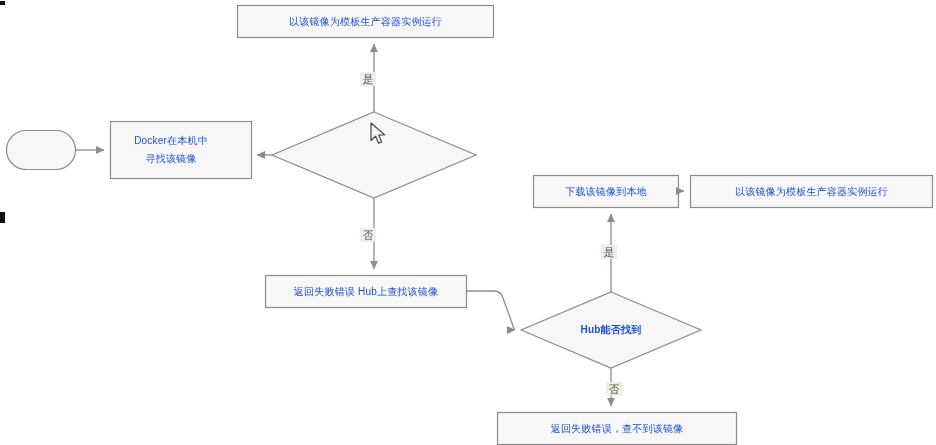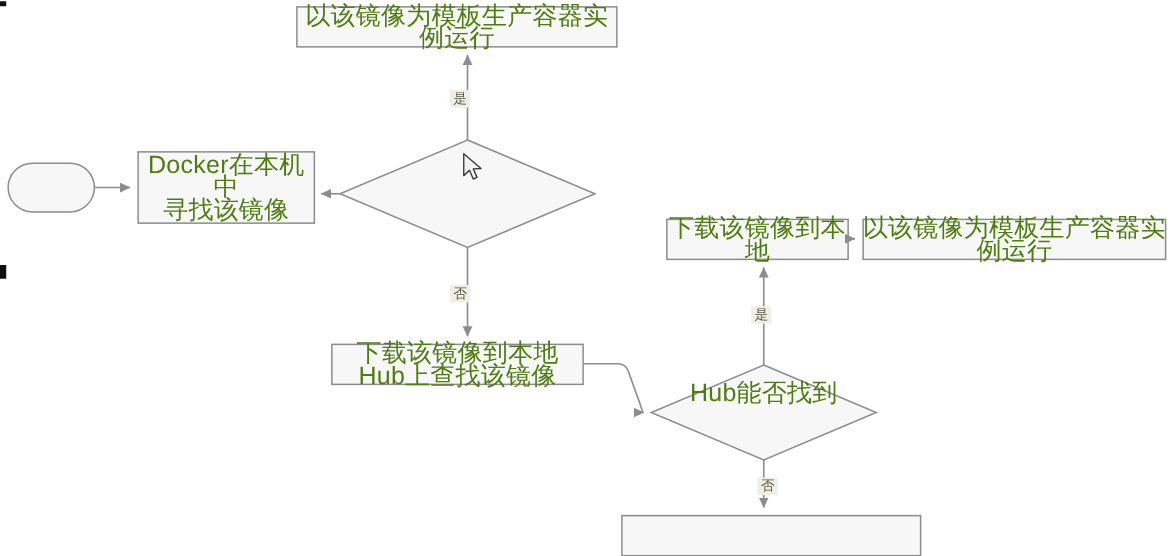--- a/index.html
+++ b/index.html
@@ -21,22 +21,22 @@
     top: 0;
     width: 936px;
     height: 445px;
   }
   .node-text {
     position: absolute;
     display: flex;
     align-items: center;
     justify-content: center;
     text-align: center;
-    color: #4d7c0f;
-    font-size: 20px;
+    color: #1d4ed8;
+    font-size: 10px;
     line-height: 18px;
     letter-spacing: 0.2px;
     white-space: pre-line;
     pointer-events: none;
   }
   .edge-label {
     position: absolute;
     display: flex;
     align-items: center;
     justify-content: center;
@@ -96,34 +96,35 @@
     <path d="M467,291 L494,291 Q501,291 503,298 L512,323 Q514,330 515,330" fill="none" stroke="#8c8c8c" stroke-width="1.3" marker-end="url(#arrow)"></path>
 
     <line x1="611" y1="292" x2="611" y2="214" stroke="#8c8c8c" stroke-width="1.3" marker-end="url(#arrow)"></line>
 
     <line x1="679" y1="191" x2="684" y2="191" stroke="#8c8c8c" stroke-width="1.3" marker-end="url(#arrow)"></line>
 
     <line x1="611" y1="368" x2="611" y2="406" stroke="#8c8c8c" stroke-width="1.3" marker-end="url(#arrow)"></line>
   </svg>
 
 
-  <div class="node-text" style="left:110px; top:121px; width:142px; height:58px;">Docker在本机中
+  <div class="node-text" style="left:100px; top:121px; width:142px; height:58px;">Docker在本机中
 寻找该镜像</div>
 
 
   <div class="node-text" style="left:237px; top:5px; width:257px; height:33px;">以该镜像为模板生产容器实例运行</div>
 
-  <div class="node-text" style="left:265px; top:275px; width:202px; height:33px;">下载该镜像到本地 Hub上查找该镜像</div>
+  <div class="node-text" style="left:265px; top:275px; width:202px; height:33px;">返回失败错误 Hub上查找该镜像</div>
 
-  <div class="node-text" style="left:521px; top:277px; width:180px; height:76px;">Hub能否找到</div>
+  <div class="node-text" style="left:521px; top:292px; width:180px; height:76px;font-weight:bold;">Hub能否找到</div>
 
   <div class="node-text" style="left:533px; top:175px; width:146px; height:33px;">下载该镜像到本地</div>
 
   <div class="node-text" style="left:690px; top:175px; width:243px; height:33px;">以该镜像为模板生产容器实例运行</div>
 
+  <div class="node-text" style="left:497px; top:412px; width:240px; height:33px;">返回失败错误，查不到该镜像</div>
 
   <div class="edge-label" style="left:360px; top:72px; width:14px; height:14px;">是</div>
 
   <div class="edge-label" style="left:360px; top:228px; width:14px; height:14px;">否</div>
 
   <div class="edge-label" style="left:601px; top:245px; width:14px; height:14px;">是</div>
 
   <div class="edge-label" style="left:606px; top:382px; width:14px; height:14px;">否</div>
 
   <div class="artifact" style="left:0px; top:1px; width:5px; height:4px;"></div>

